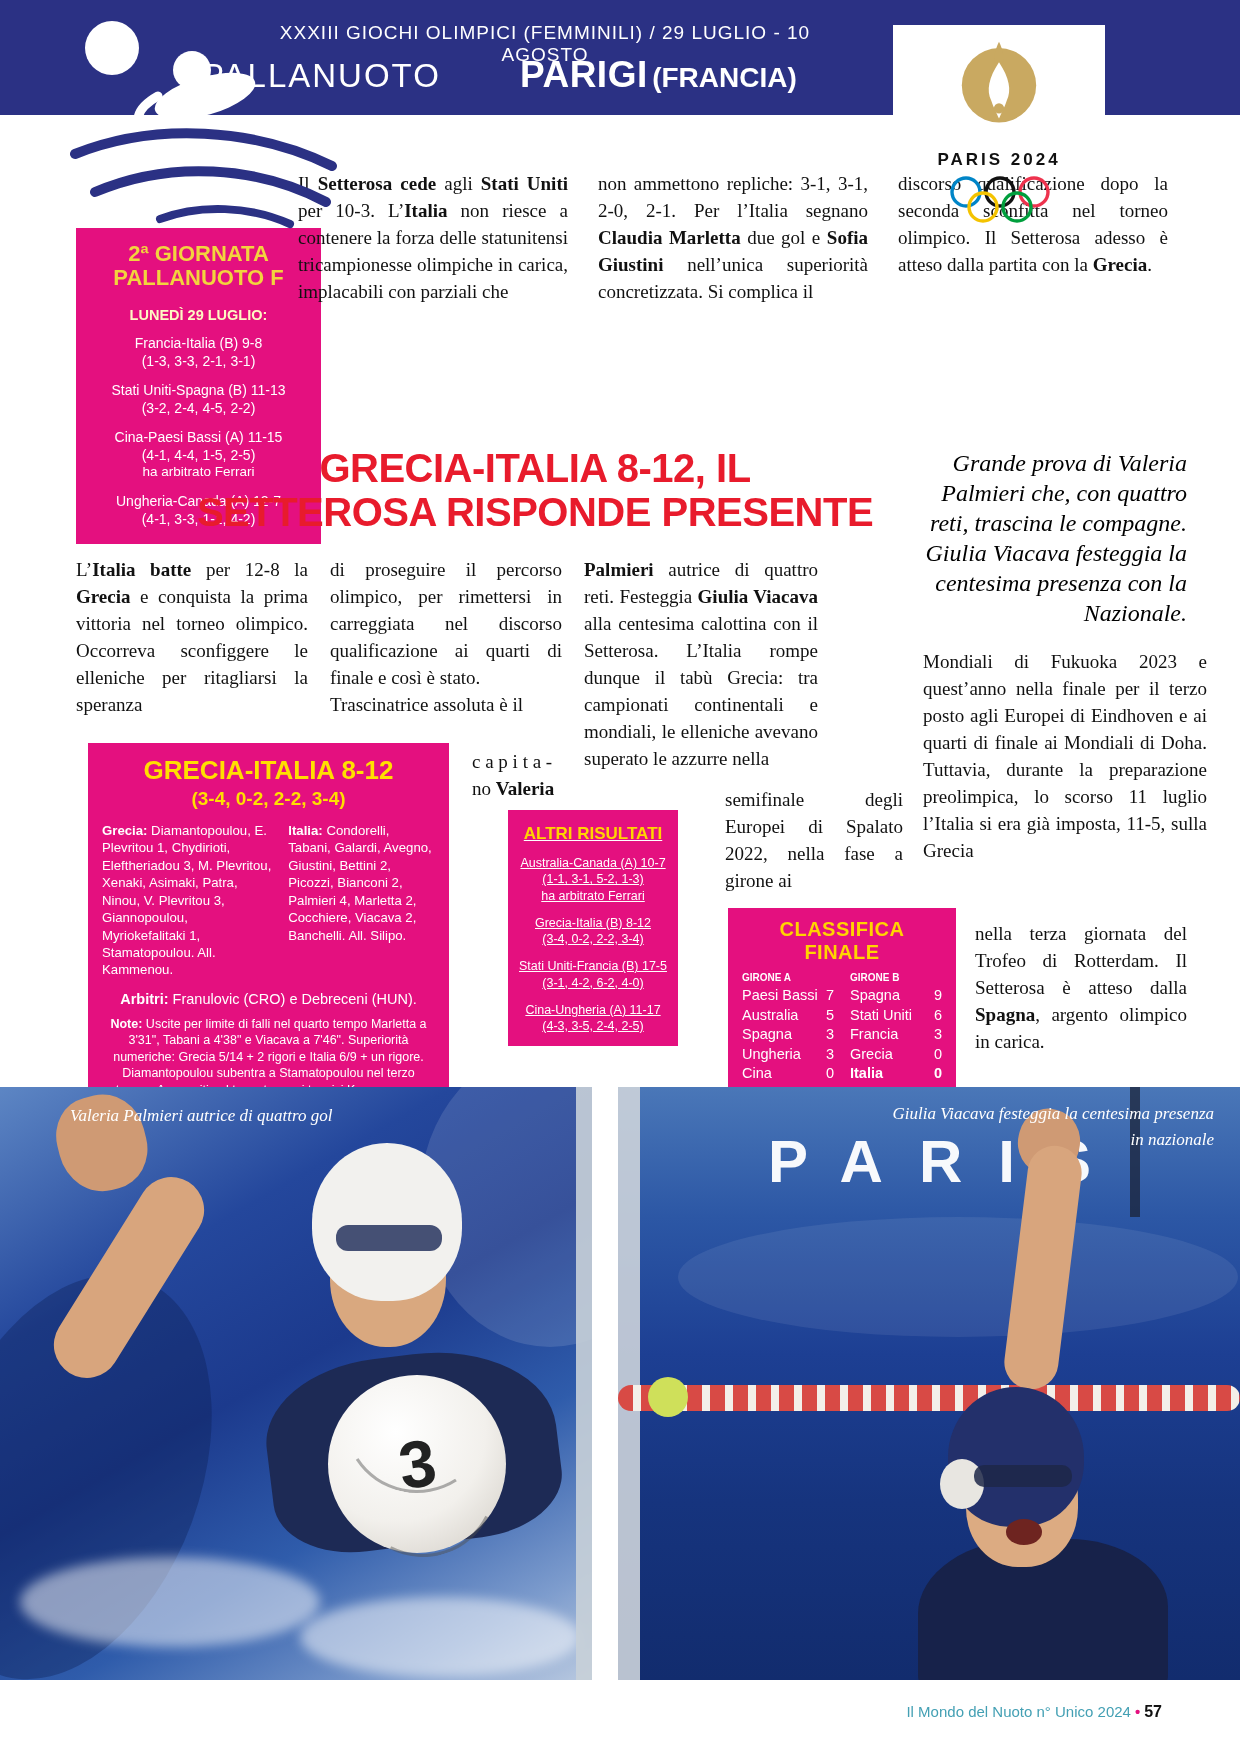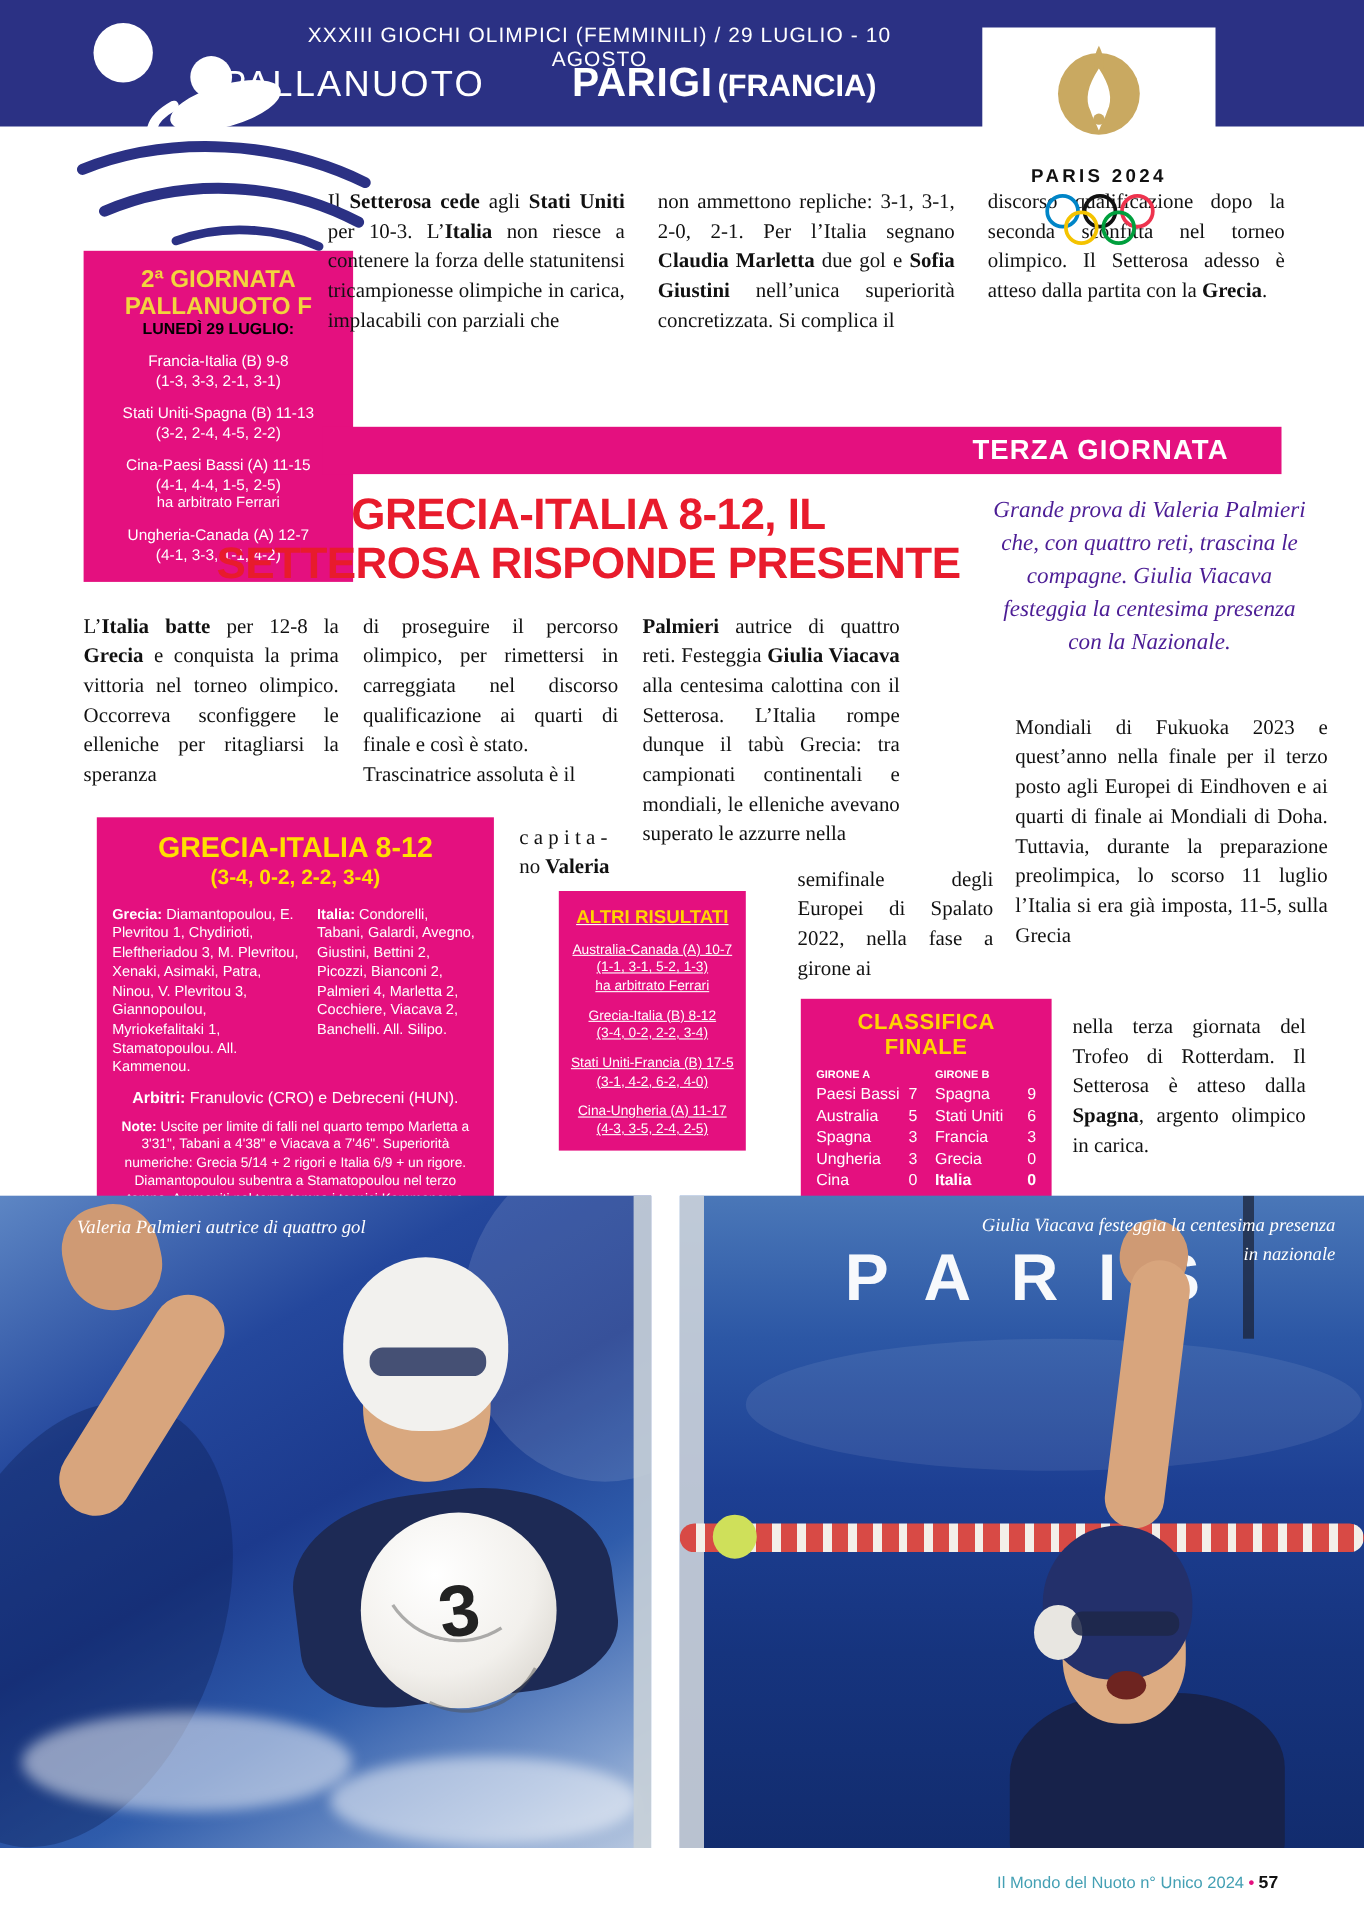--- a/index.html
+++ b/index.html
@@ -18,33 +18,33 @@
   .paris-box{position:absolute;left:893px;top:25px;width:212px;height:118px;background:#fff;z-index:4;
              display:flex;align-items:center;justify-content:center;}
   .paris-word{position:absolute;left:893px;top:150px;width:212px;text-align:center;color:#111;
               font-size:17px;font-weight:700;letter-spacing:3px;z-index:4;}
   .rings{position:absolute;left:944px;top:174px;z-index:4;}
   
   .pink{background:#e4107f;color:#fff;}
   .day2-box{position:absolute;left:76px;top:228px;width:245px;padding:14px 8px 16px;box-sizing:border-box;
             text-align:center;}
   .day2-title{color:#f2d43e;font-size:22px;font-weight:800;line-height:1.1;}
-  .day2-sub{color:#000000;font-size:14.5px;font-weight:800;margin-top:2px;}
+  .day2-sub{color:#fef9c3;font-size:14.5px;font-weight:800;margin-top:17px;}
   .res-item{margin-top:12px;font-size:14px;line-height:1.25;}
   .res-note{font-size:13.5px;}
   .intro{position:absolute;left:298px;top:170px;width:870px;display:flex;gap:30px;}
   .intro .col{flex:1;font-family:"Liberation Serif",serif;font-size:19px;line-height:27px;text-align:justify;color:#111;}
   
   .banner{position:absolute;left:293px;top:388px;width:872px;height:43px;line-height:43px;
           text-align:right;padding-right:48px;box-sizing:border-box;font-size:25px;font-weight:800;
           letter-spacing:1px;}
   .headline{position:absolute;left:140px;top:446px;width:790px;text-align:center;color:#e81b2c;
             font-size:40px;font-weight:800;line-height:1.1;letter-spacing:-.5px;}
-  .standfirst{position:absolute;left:903px;top:448px;width:284px;text-align:center;color:#4c1d95;
-              font-family:"Liberation Serif",serif;font-style:italic;font-size:21px;line-height:30px;}
+  .standfirst{position:absolute;left:903px;top:448px;width:284px;text-align:right;color:#000000;
+              font-family:"Liberation Serif",serif;font-style:italic;font-size:24px;line-height:30px;}
   
   .bodycol{position:absolute;font-family:"Liberation Serif",serif;font-size:19px;line-height:27px;
            text-align:justify;color:#111;}
   .bodycol p{margin:0;}
   .frag{white-space:pre-line;text-align:left;}
   
   .match-box{position:absolute;left:88px;top:743px;width:361px;box-sizing:border-box;padding:12px 14px 14px;}
   .match-title{color:#ffdf00;font-size:26px;font-weight:800;text-align:center;}
   .match-partials{color:#ffdf00;font-size:19px;font-weight:800;text-align:center;margin-top:2px;}
   .rosters{display:flex;gap:14px;margin-top:12px;font-size:13.2px;line-height:1.32;text-align:left;}
@@ -177,21 +177,20 @@
       <div>(4-1, 3-3, 1-1, 4-2)</div>
     </div>
   </div>
 
   <div class="intro">
     <div class="col"><span>Il </span><b>Setterosa cede</b><span> agli </span><b>Stati Uniti</b><span> per 10-3. L’</span><b>Italia</b><span> non riesce a contenere la forza delle statunitensi tricampionesse olimpiche in carica, implacabili con parziali che</span></div>
     <div class="col"><span>non ammettono repliche: 3-1, 3-1, 2-0, 2-1. Per l’Italia segnano </span><b>Claudia Marletta</b><span> due gol e </span><b>Sofia Giustini</b><span> nell’unica superiorità concretizzata. Si complica il</span></div>
     <div class="col"><span>discorso qualificazione dopo la seconda sconfitta nel torneo olimpico. Il Setterosa adesso è atteso dalla partita con la </span><b>Grecia</b><span>.</span></div>
   </div>
 
-  <div class="banner pink">TERZA GIORNATA</div>
   <div class="headline">
     <div>GRECIA-ITALIA 8-12, IL</div>
     <div>SETTEROSA RISPONDE PRESENTE</div>
   </div>
   <div class="standfirst">Grande prova di Valeria Palmieri che, con quattro reti, trascina le compagne. Giulia Viacava festeggia la centesima presenza con la Nazionale.</div>
 
   <div class="bodycol" style="left:76px;top:556px;width:232px;"><span>L’</span><b>Italia batte</b><span> per 12-8 la </span><b>Grecia</b><span> e conquista la prima vittoria nel torneo olimpico. Occorreva sconfiggere le elleniche per ritagliarsi la speranza</span></div>
   <div class="bodycol" style="left:330px;top:556px;width:232px;">
     <p><span>di proseguire il percorso olimpico, per rimettersi in carreggiata nel discorso qualificazione ai quarti di finale e così è stato.</span></p>
     <p><span>Trascinatrice assoluta è il</span></p>

